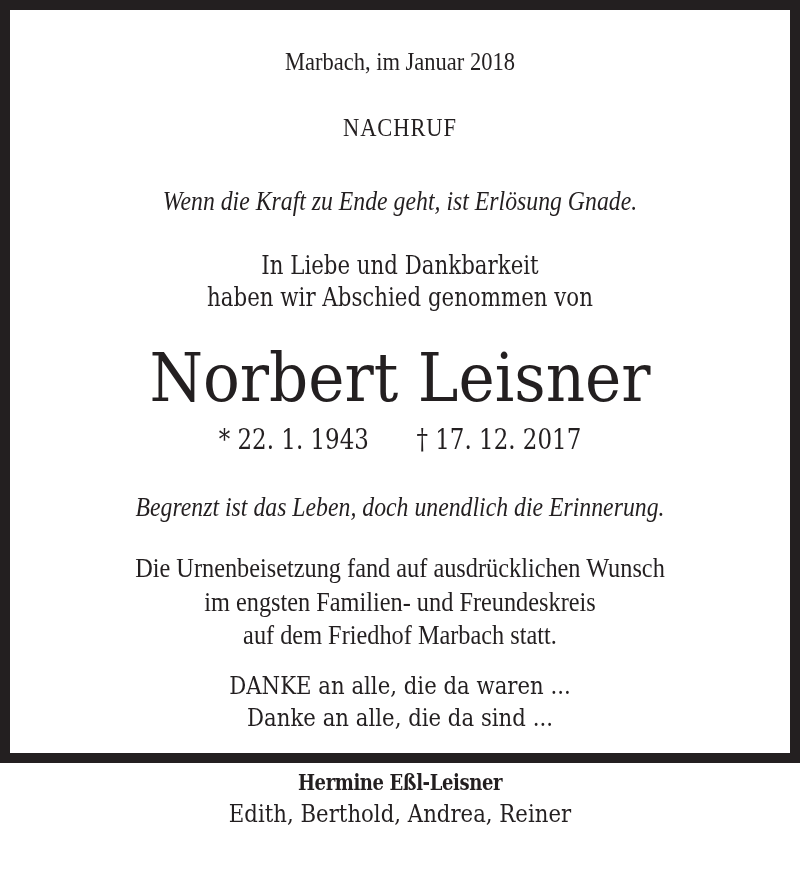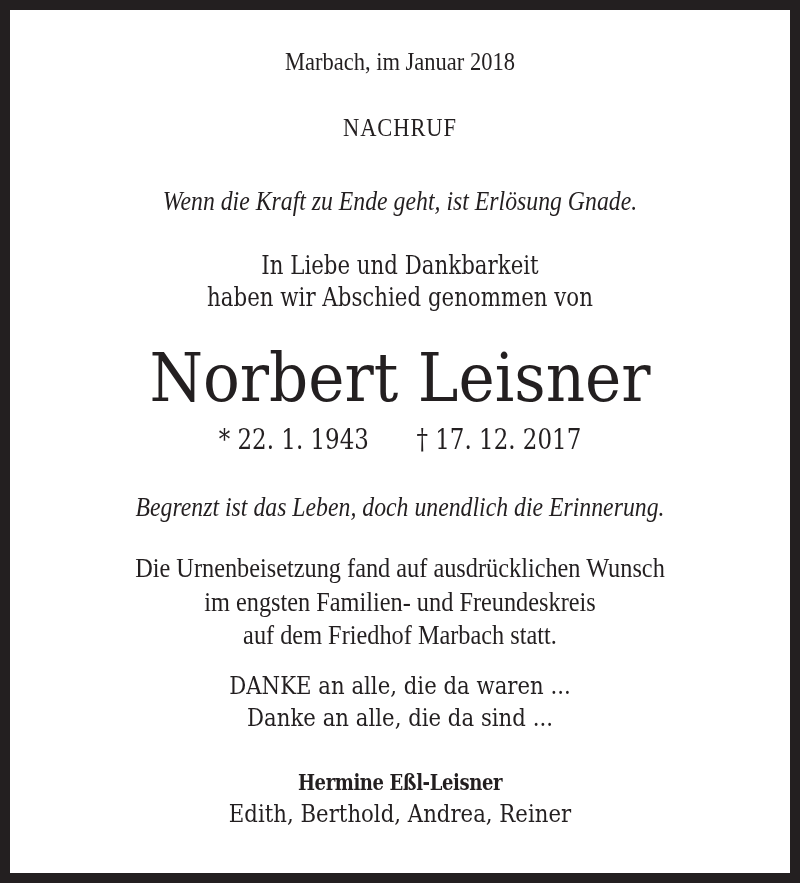--- a/index.html
+++ b/index.html
@@ -1,18 +1,18 @@
 <!DOCTYPE html>
 <html><head>
 <meta charset="utf-8">
 <style>
   html, body { margin: 0; padding: 0; background: #ffffff; }
   body { width: 800px; height: 883px; position: relative; overflow: hidden; }
   .frame {
-    position: absolute; left: 0; top: 0; width: 800px; height: 883px;
+    position: absolute; left: 0; top: 0; width: 800px; height: 763px;
     box-sizing: border-box; border: 10px solid #231f20; background: #fff;
   }
   .line {
     position: absolute; left: 10px; right: 10px; text-align: center;
     color: #231f20; font-family: "Liberation Serif", "DejaVu Serif", serif;
     white-space: nowrap;
   }
   .place   { top: 38px;  font-size: 25px; transform: scaleX(0.9); }
   .heading { top: 104px; font-size: 25px; letter-spacing: 1px; transform: scaleX(0.9); }
   .quote   { font-style: italic; font-size: 27px; transform: scaleX(0.88); }

